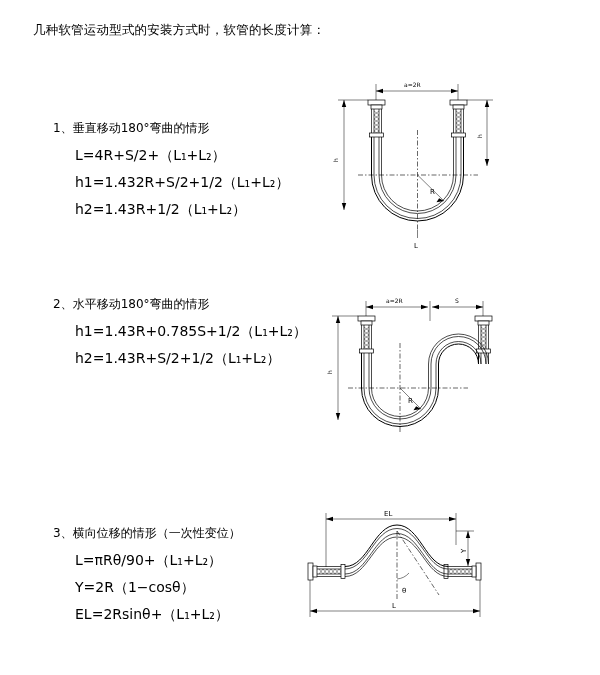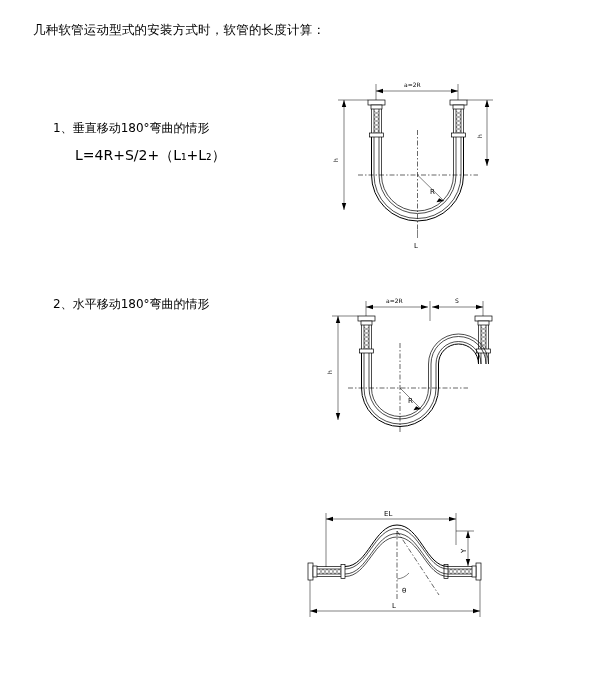--- a/index.html
+++ b/index.html
@@ -60,20 +60,22 @@
 </head>
 <body>
 
 <div class="page">
 
   <div class="heading">几种软管运动型式的安装方式时，软管的长度计算：</div>
 
   <div class="section" style="left:53px; top:112px;">
     <div class="sec-title">1、垂直移动180°弯曲的情形</div>
     <div class="formula">L=4R+S/2+（L₁+L₂）</div>
+    <div class="formula">h1=1.432R+S/2+1/2（L₁+L₂）</div>
+    <div class="formula">h2=1.43R+1/2（L₁+L₂）</div>
   </div>
 
   <div class="fig" style="left:318px; top:70px;">
     <svg width="180" height="195" viewBox="0 0 180 195">
 
       <line class="hair" x1="58" y1="21" x2="140" y2="21"></line>
       <path class="fillblk" d="M58 21 l7 -2.2 v4.4 z"></path>
       <path class="fillblk" d="M140 21 l-7 -2.2 v4.4 z"></path>
       <text class="dimtxt" x="86" y="17">a=2R</text>
 
@@ -151,20 +153,22 @@
       <line class="hair" x1="149" y1="30" x2="175" y2="30"></line>
       <text class="dimtxt" x="164" y="68" transform="rotate(-90 164 68)">h</text>
 
       <text class="dimtxt7" x="96" y="178">L</text>
       <line class="hair" x1="99.5" y1="160" x2="99.5" y2="168"></line>
     </svg>
   </div>
 
   <div class="section" style="left:53px; top:288px;">
     <div class="sec-title">2、水平移动180°弯曲的情形</div>
+    <div class="formula">h1=1.43R+0.785S+1/2（L₁+L₂）</div>
+    <div class="formula">h2=1.43R+S/2+1/2（L₁+L₂）</div>
   </div>
 
   <div class="fig" style="left:318px; top:288px;">
     <svg width="185" height="170" viewBox="0 0 185 170">
 
       <line class="hair" x1="48" y1="19" x2="110" y2="19"></line>
       <path class="fillblk" d="M48 19 l7 -2.2 v4.4 z"></path>
       <path class="fillblk" d="M110 19 l-7 -2.2 v4.4 z"></path>
       <text class="dimtxt" x="68" y="15">a=2R</text>
 
@@ -234,20 +238,26 @@
       <text class="dimtxt7" x="90" y="115">R</text>
 
       <line class="hair" x1="20" y1="28" x2="20" y2="132"></line>
       <path class="fillblk" d="M20 28 l-2.2 7 h4.4 z"></path>
       <path class="fillblk" d="M20 132 l-2.2 -7 h4.4 z"></path>
       <line class="hair" x1="14" y1="28" x2="40" y2="28"></line>
       <text class="dimtxt" x="14" y="86" transform="rotate(-90 14 86)">h</text>
     </svg>
   </div>
 
+  <div class="section" style="left:53px; top:517px;">
+    <div class="sec-title">3、横向位移的情形（一次性变位）</div>
+    <div class="formula">L=πRθ/90+（L₁+L₂）</div>
+    <div class="formula">Y=2R（1−cosθ）</div>
+    <div class="formula">EL=2Rsinθ+（L₁+L₂）</div>
+  </div>
 
   <div class="fig" style="left:296px; top:505px;text-align:right;">
     <svg width="200" height="125" viewBox="0 0 200 125">
 
       <line class="hair" x1="30" y1="14" x2="160" y2="14"></line>
       <path class="fillblk" d="M30 14 l7 -2.2 v4.4 z"></path>
       <path class="fillblk" d="M160 14 l-7 -2.2 v4.4 z"></path>
       <text class="dimtxt7" x="88" y="11">EL</text>
       <line class="hair" x1="30" y1="8" x2="30" y2="62"></line>
       <line class="hair" x1="160" y1="8" x2="160" y2="40"></line>

